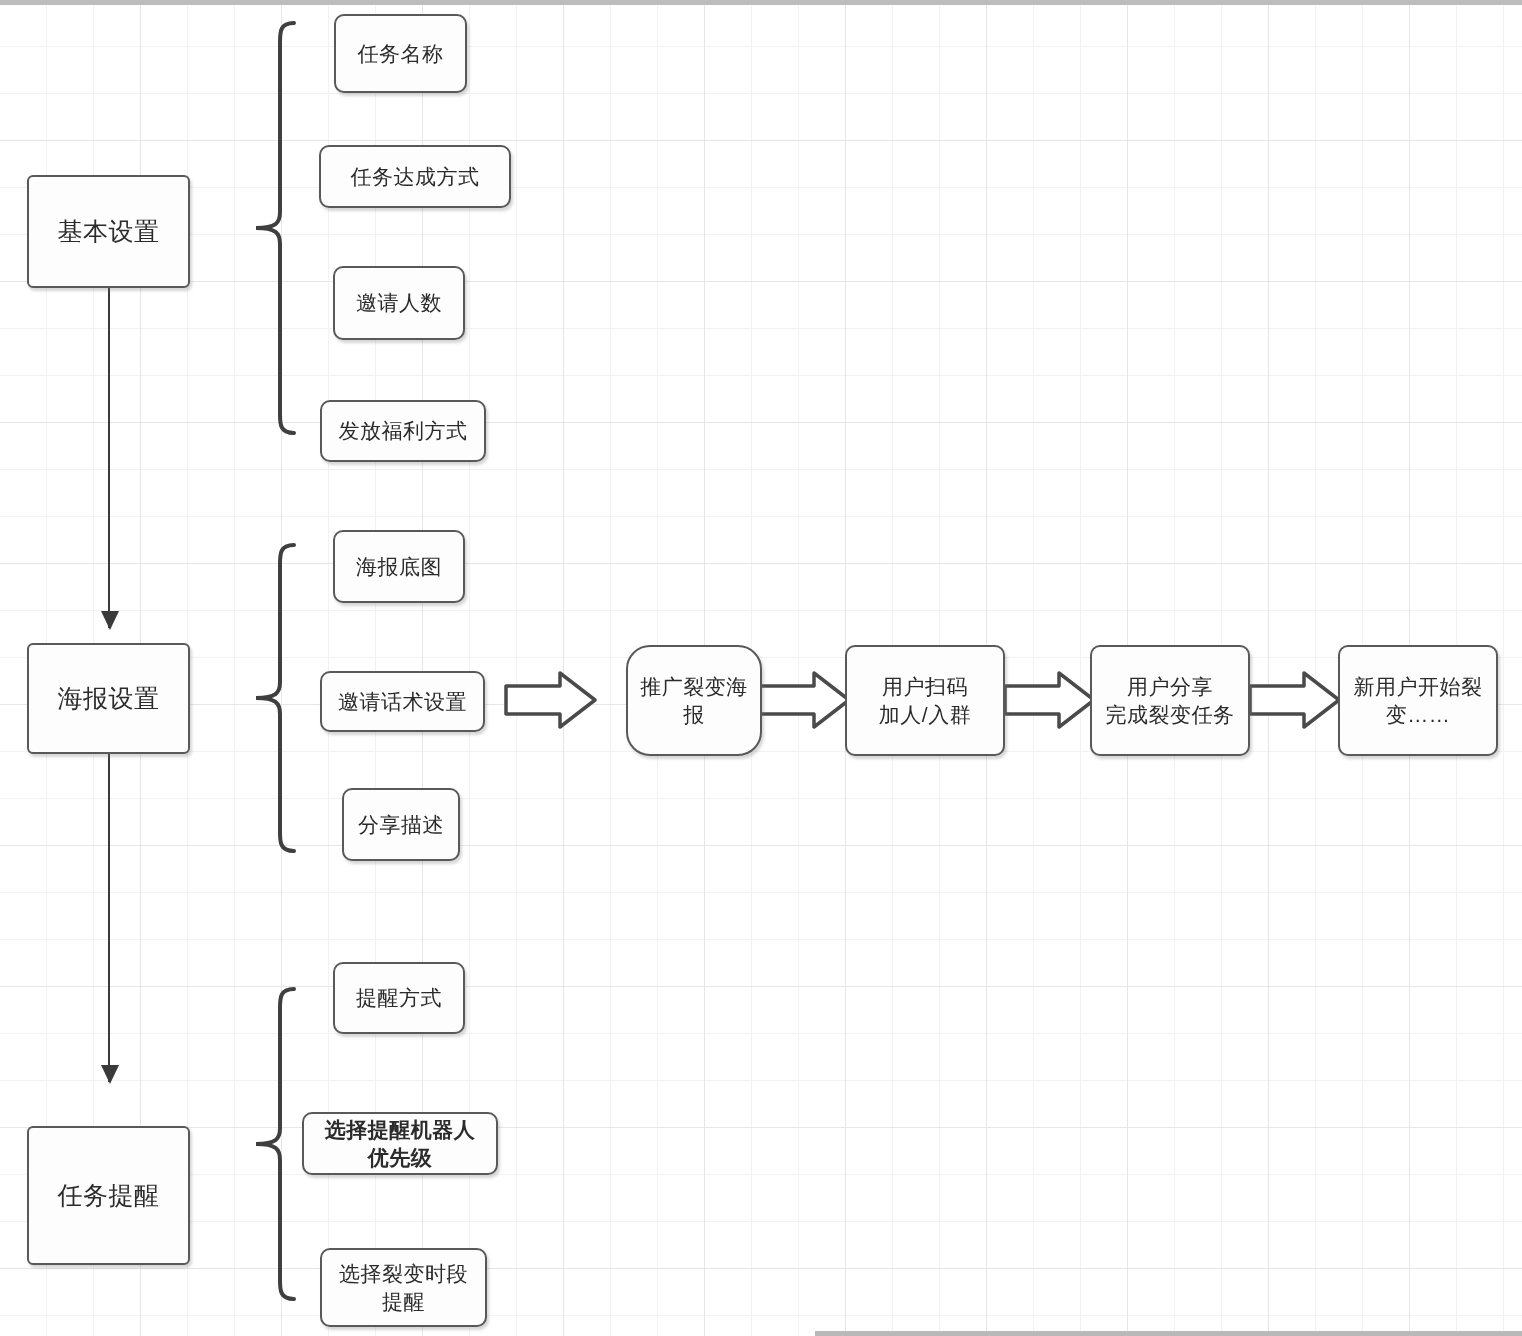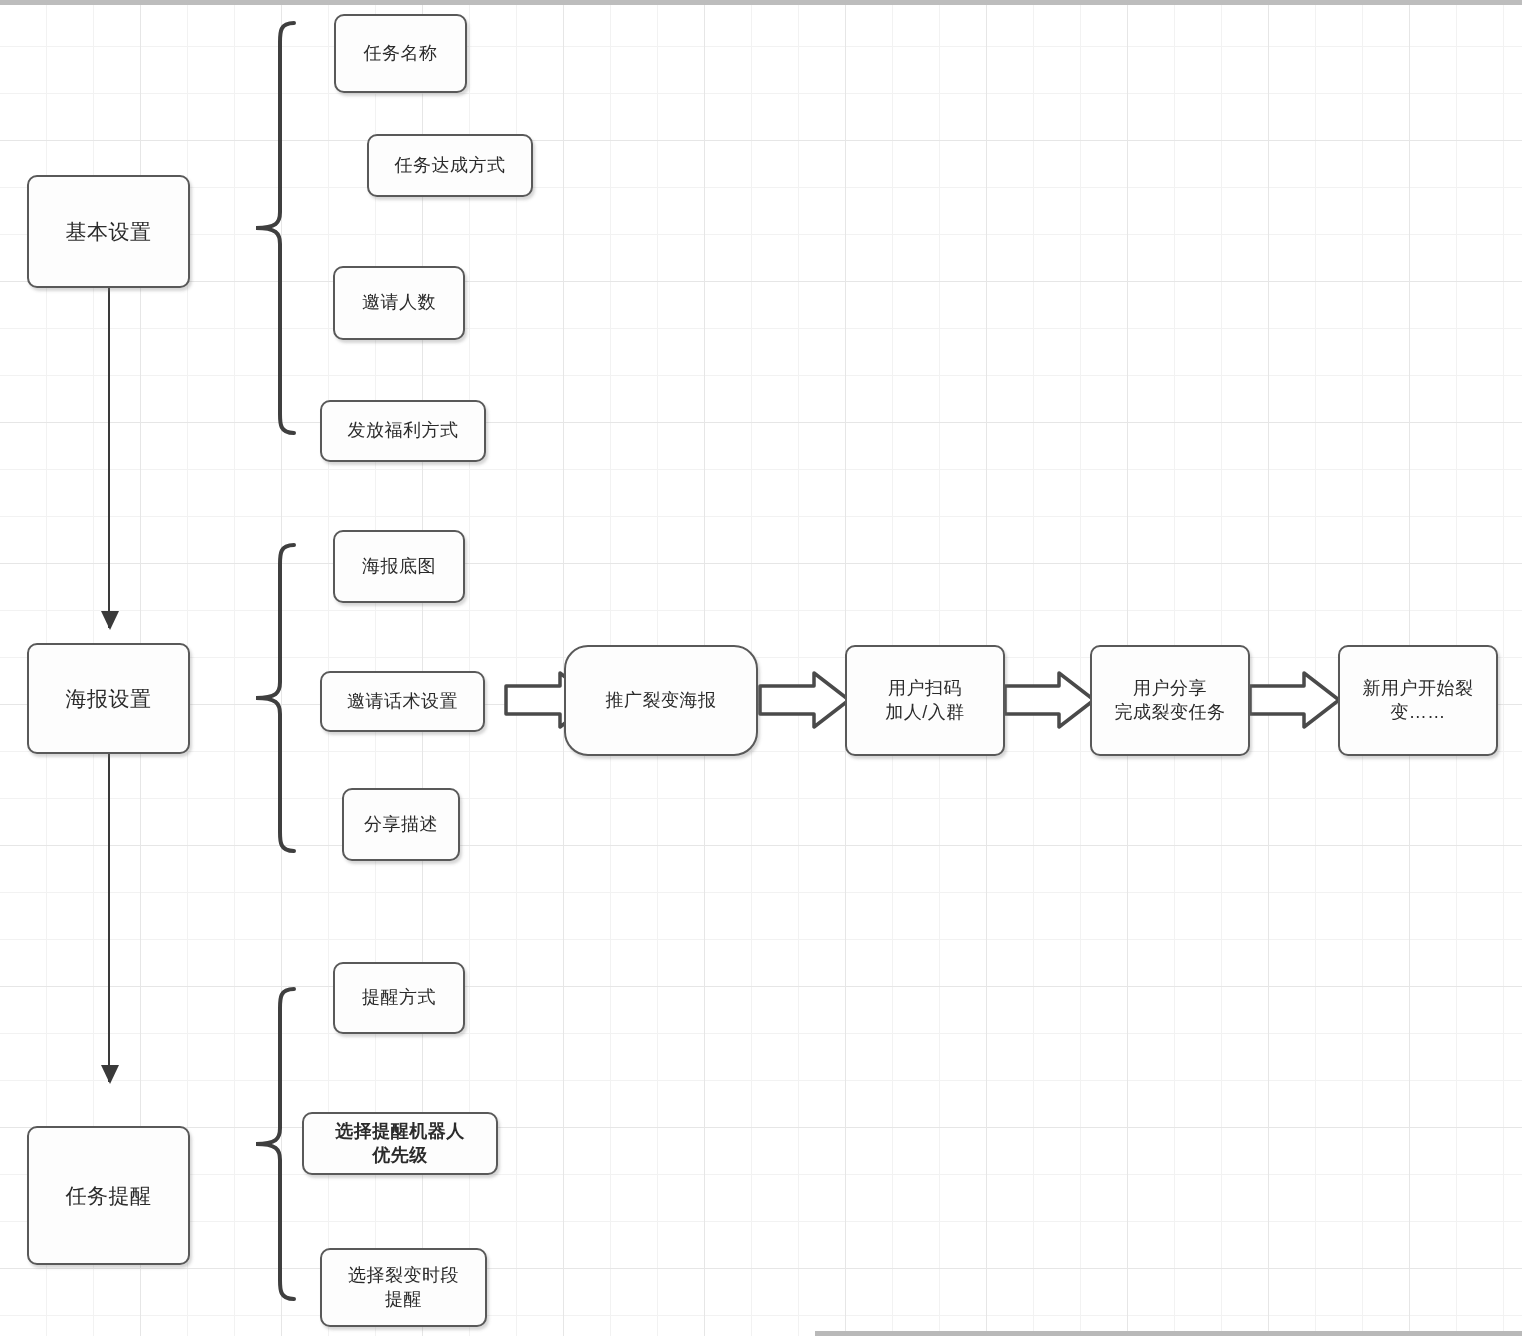--- a/index.html
+++ b/index.html
@@ -48,27 +48,27 @@
     box-sizing: border-box;
     background: #fdfdfd;
     border: 2.5px solid #595959;
     border-radius: 10px;
     box-shadow: 2px 3px 3px rgba(120,120,120,0.30);
     display: flex;
     align-items: center;
     justify-content: center;
     text-align: center;
     color: #2b2b2b;
-    font-size: 18px;
+    font-size: 21px;
     line-height: 1.30;
     letter-spacing: 0.5px;
     white-space: pre-line;
     padding: 2px 4px;
   }
-  .node.main { font-size: 21px; }
+  .node.main { font-size: 25px; border-radius: 6px; }
 
   
   .v-arrow {
     position: absolute;
     width: 0;
     border-left: 2.5px solid #3a3a3a;
   }
   .v-arrow::after {
     content: "";
     position: absolute;
@@ -144,41 +144,41 @@
   </div>
 
   <div class="node main layer-node" style="left:27px; top:175px; width:163px; height:113px;">基本设置</div>
 
   <div class="node main layer-node" style="left:27px; top:643px; width:163px; height:111px;">海报设置</div>
 
   <div class="node main layer-node" style="left:27px; top:1088px; width:163px; height:139px;margin-top:38px;">任务提醒</div>
 
   <div class="node layer-node" style="left:334px; top:14px; width:133px; height:79px;">任务名称</div>
 
-  <div class="node layer-node" style="left:319px; top:134px; width:166px; height:63px;margin-left:48px;">任务达成方式</div>
+  <div class="node layer-node" style="left:319px; top:145px; width:192px; height:63px;">任务达成方式</div>
 
   <div class="node layer-node" style="left:333px; top:266px; width:132px; height:74px;">邀请人数</div>
 
   <div class="node layer-node" style="left:320px; top:400px; width:166px; height:62px;">发放福利方式</div>
 
   <div class="node layer-node" style="left:333px; top:530px; width:132px; height:73px;">海报底图</div>
 
   <div class="node layer-node" style="left:320px; top:671px; width:165px; height:61px;">邀请话术设置</div>
 
   <div class="node layer-node" style="left:342px; top:788px; width:118px; height:73px;text-align:right;">分享描述</div>
 
   <div class="node layer-node" style="left:333px; top:962px; width:132px; height:72px;">提醒方式</div>
 
   <div class="node layer-node" style="left:302px; top:1112px; width:196px; height:63px;font-weight:bold;">选择提醒机器人
 优先级</div>
 
   <div class="node layer-node" style="left:320px; top:1248px; width:167px; height:79px;">选择裂变时段
 提醒</div>
 
-  <div class="node layer-node" style="left:564px; top:645px; width:194px; height:111px;border-radius:24px;">推广裂变海报</div>
+  <div class="node layer-node" style="left:626px; top:645px; width:136px; height:111px;border-radius:24px;">推广裂变海报</div>
 
   <div class="node layer-node" style="left:845px; top:645px; width:160px; height:111px;">用户扫码
 加人/入群</div>
 
   <div class="node layer-node" style="left:1090px; top:645px; width:160px; height:111px;">用户分享
 完成裂变任务</div>
 
   <div class="node layer-node" style="left:1338px; top:645px; width:160px; height:111px;">新用户开始裂
 变……</div>
 

